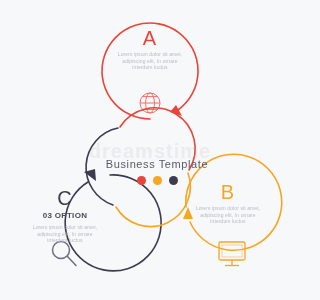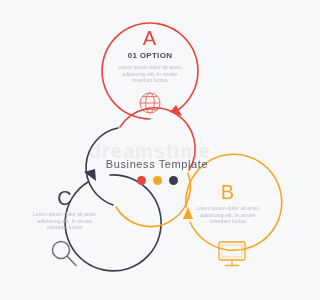--- a/index.html
+++ b/index.html
@@ -147,39 +147,39 @@
       <line x1="67.5" y1="256.5" x2="76" y2="265.5"></line>
     </g>
   </svg>
 
   <div class="txtlayer">
 
     <div id="watermark">dreamstime</div>
 
     <div class="node node-a" id="node-a">
       <div class="letter">A</div>
-      <div class="opt">01 OPTION</div>
       <div class="body">
         <div>Lorem ipsum dolor sit amet,</div>
         <div>adipiscing elit, In ornare</div>
         <div>interdum luctus</div>
       </div>
     </div>
 
     <div class="node node-b" id="node-b">
       <div class="letter">B</div>
       <div class="body">
         <div>Lorem ipsum dolor sit amet,</div>
         <div>adipiscing elit, In ornare</div>
         <div>interdum luctus</div>
       </div>
     </div>
 
     <div class="node node-c" id="node-c">
       <div class="letter">C</div>
+      <div class="opt">03 OPTION</div>
       <div class="body">
         <div>Lorem ipsum dolor sit amet,</div>
         <div>adipiscing elit, In ornare</div>
         <div>interdum luctus</div>
       </div>
     </div>
 
     <div id="center-block">
       <div id="center-title">Business Template</div>
       <div class="dots" id="center-dots">

